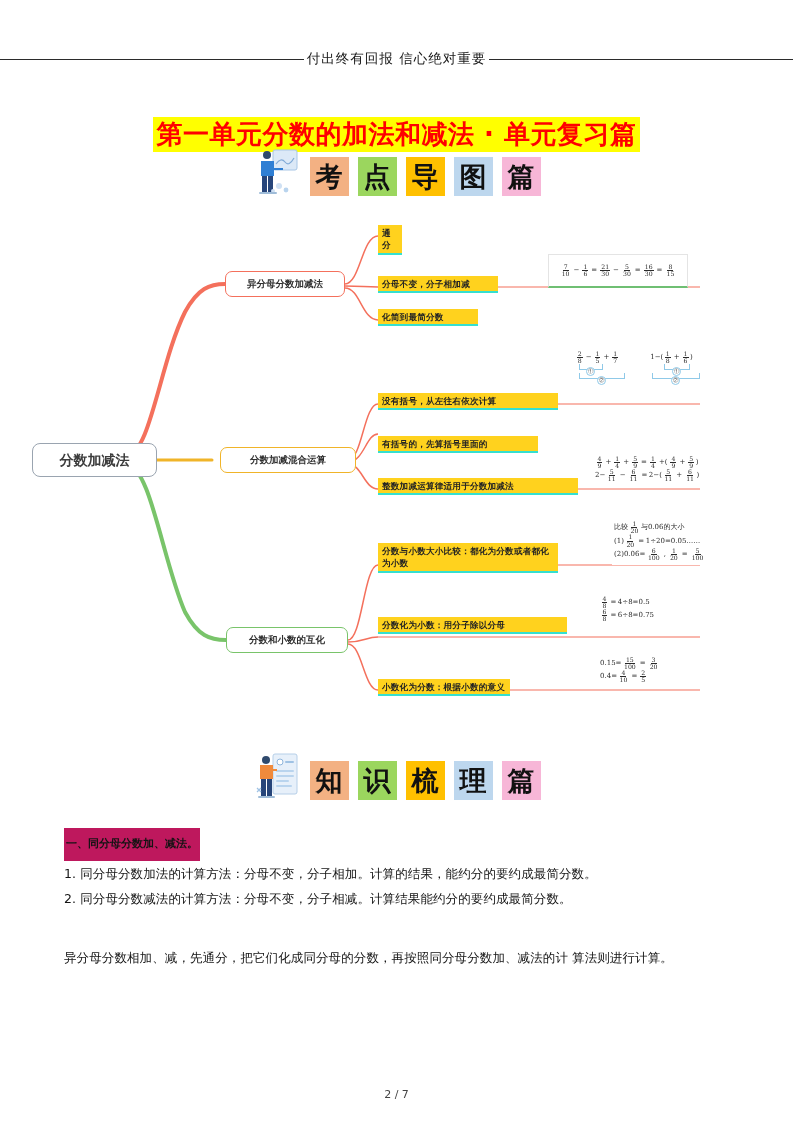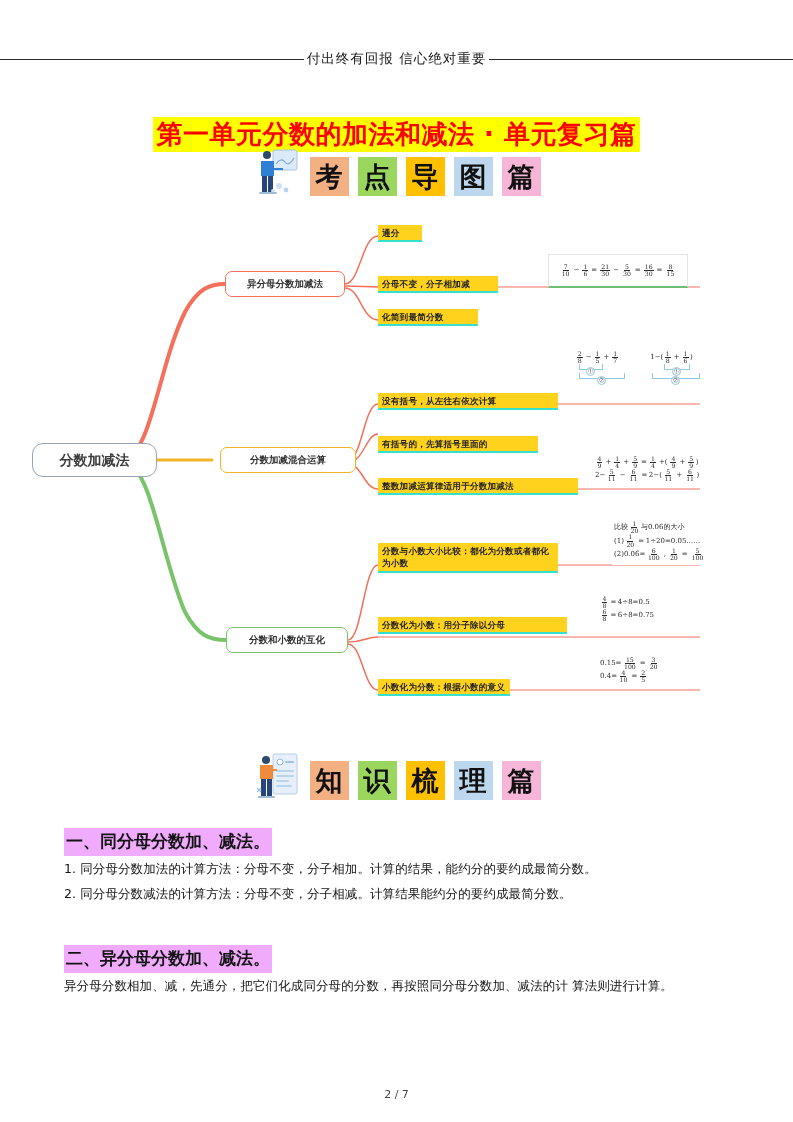--- a/index.html
+++ b/index.html
@@ -229,25 +229,25 @@
   }
 
   
   .prose {
     position: absolute;
     left: 64px;
     width: 668px;
   }
   .sec-head {
     display: inline-block;
-    background: #f0abfc;
-    font-size: 17px;
+    background: #be185d;
+    font-size: 11px;
     font-weight: 700;
     color: #141414;
-    padding: 1px 2px;
+    padding: 8px 2px;
     line-height: 1.5;
   }
   .para {
     font-size: 12.5px;
     color: #141414;
     line-height: 2.0;
     letter-spacing: 0.1px;
   }
 
   .pagenum {
@@ -330,35 +330,35 @@
     <path d="M378 277 H700" stroke="#f4705c" stroke-width="1.2" fill="none"></path>
 
     <path d="M348 428 C362 428 364 353 378 353" stroke="#f4705c" stroke-width="1.5" fill="none"></path>
     <path d="M348 430 C364 430 366 425 378 425" stroke="#f4705c" stroke-width="1.5" fill="none"></path>
     <path d="M348 432 C362 432 364 478 378 478" stroke="#f4705c" stroke-width="1.5" fill="none"></path>
     <path d="M378 353 H700" stroke="#f4705c" stroke-width="1.2" fill="none"></path>
     <path d="M378 425 H700" stroke="#f4705c" stroke-width="1.2" fill="none"></path>
     <path d="M378 478 H700" stroke="#f4705c" stroke-width="1.2" fill="none"></path>
   </svg>
 
-  <div class="node node-root" style="left:32px; top:231px;border-radius:11px;">
+  <div class="node node-root" style="left:32px; top:231px;">
     <span>分数加减法</span>
   </div>
 
   <div class="node node-branch br-red" style="left:225px; top:59px; width:120px;">
     <span>异分母分数加减法</span>
   </div>
   <div class="node node-branch br-amber" style="left:220px; top:235px; width:136px;">
     <span>分数加减混合运算</span>
   </div>
   <div class="node node-branch br-green" style="left:226px; top:415px; width:122px;">
     <span>分数和小数的互化</span>
   </div>
 
-  <div class="leaf" style="left:378px; top:13px; width:44px;">通分</div>
+  <div class="leaf" style="left:378px; top:13px; width:24px;">通分</div>
   <div class="leaf" style="left:378px; top:64px; width:120px;">分母不变，分子相加减</div>
   <div class="leaf" style="left:378px; top:97px; width:100px;">化简到最简分数</div>
 
   <div class="leaf" style="left:378px; top:181px; width:180px;">没有括号，从左往右依次计算</div>
   <div class="leaf" style="left:378px; top:224px; width:160px;">有括号的，先算括号里面的</div>
   <div class="leaf" style="left:378px; top:266px; width:200px;">整数加减运算律适用于分数加减法</div>
 
   <div class="leaf" style="left:378px; top:331px; width:180px;">分数与小数大小比较：都化为分数或者都化为小数</div>
   <div class="leaf" style="left:378px; top:405px; width:189px;">分数化为小数：用分子除以分母</div>
   <div class="leaf" style="left:378px; top:467px; width:132px;">小数化为分数：根据小数的意义</div>
@@ -625,17 +625,16 @@
     </div>
 </div>
 
 <div class="prose" style="top:828px;">
   <div><span class="sec-head">一、同分母分数加、减法。</span></div>
   <div class="para">1. 同分母分数加法的计算方法：分母不变，分子相加。计算的结果，能约分的要约成最简分数。</div>
   <div class="para">2. 同分母分数减法的计算方法：分母不变，分子相减。计算结果能约分的要约成最简分数。</div>
 </div>
 
 <div class="prose" style="top:945px;">
-  <div><span class="sec-head">二、异分母分数加、减法。</span></div>
   <div class="para">异分母分数相加、减，先通分，把它们化成同分母的分数，再按照同分母分数加、减法的计 算法则进行计算。</div>
 </div>
 
 <div class="pagenum">2 / 7</div>
 
 </body></html>

